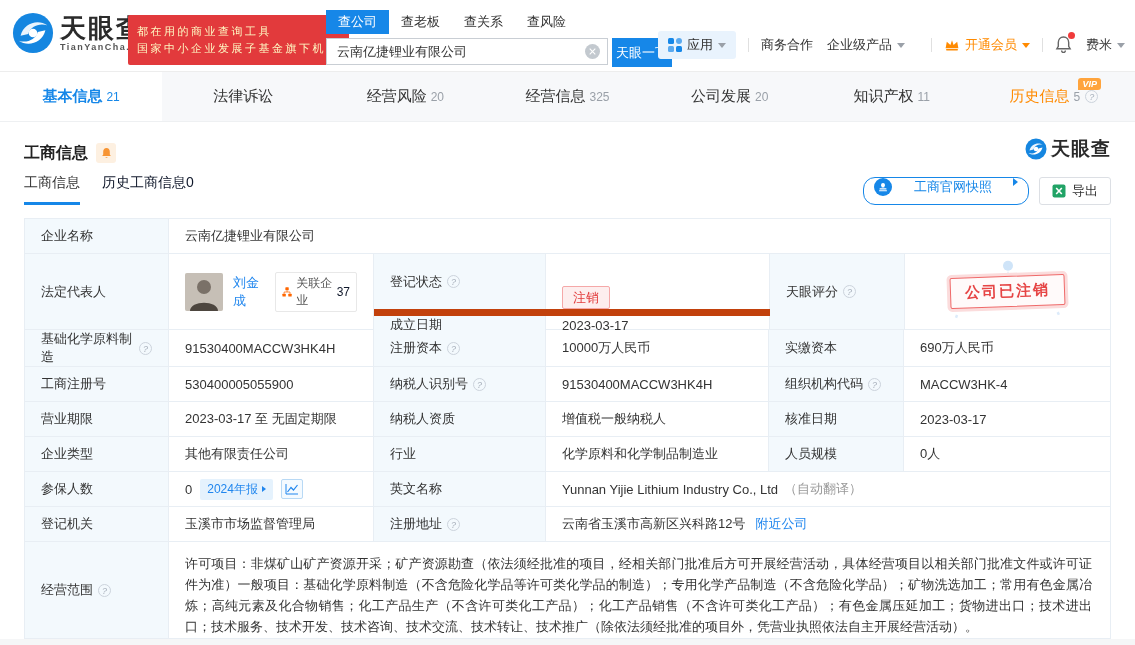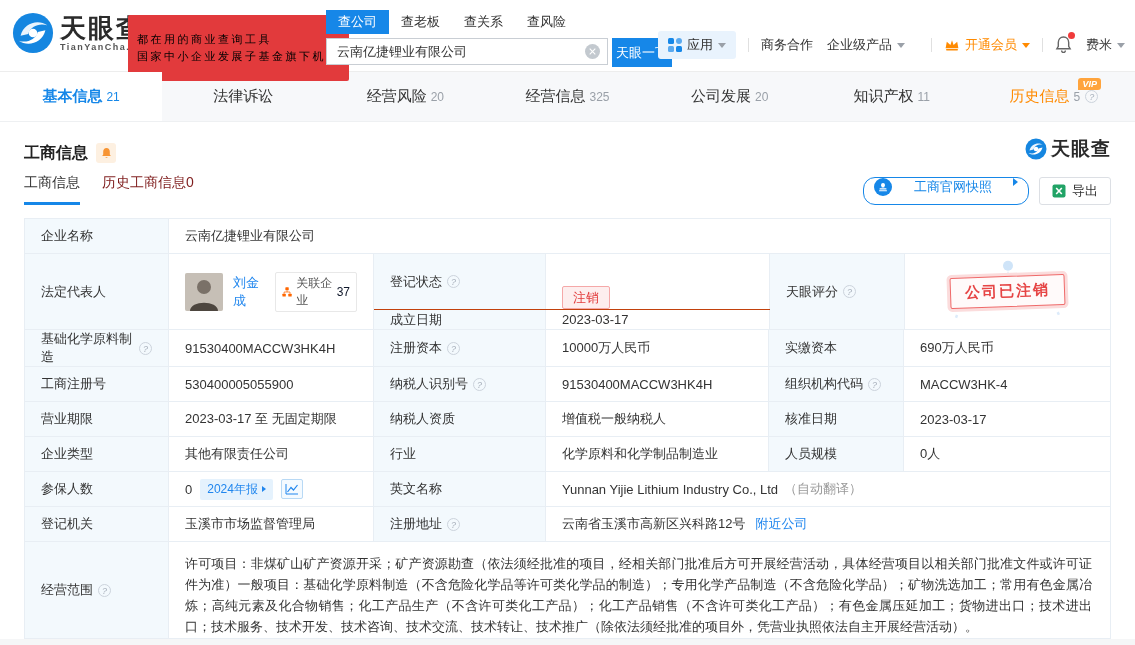--- a/index.html
+++ b/index.html
@@ -7,21 +7,21 @@
   body { font-family:"Liberation Sans","DejaVu Sans",sans-serif; background:#fff; color:#333; overflow:hidden; }
   .page { position:relative; width:1135px; height:645px; background:#fff; }
 
   
   .hdr { position:relative; height:72px; background:#fff; border-bottom:1px solid #ededed; }
   .logo { position:absolute; left:12px; top:12px; display:flex; align-items:center; cursor:pointer; }
   .logo svg { width:42px; height:42px; }
   .logo-text { margin-left:6px; }
   .logo-title { font-size:26px; font-weight:bold; color:#2b2b2b; letter-spacing:2px; line-height:28px; }
   .logo-sub { font-size:9px; color:#555; letter-spacing:1.5px; font-weight:bold; }
-  .slogan { position:absolute; left:128px; top:15px; background:#e23a3c; color:#000000; padding:16px 9px; border-radius:2px; }
+  .slogan { position:absolute; left:128px; top:15px; background:#e23a3c; color:#fef9c3; padding:8px 9px; border-radius:2px; }
   .slogan div { font-size:11px; letter-spacing:2.5px; line-height:17px; white-space:nowrap; }
 
   .search-area { position:absolute; left:326px; top:10px; }
   .search-tabs { display:flex; align-items:center; height:24px; }
   .search-tab { font-size:13px; color:#333; padding:3px 12px; cursor:pointer; }
   .search-tab.active { background:#1687e8; color:#fff; }
   .search-row { display:flex; margin-top:4px; }
   .search-input-wrap { position:relative; width:282px; }
   .search-input-wrap input { width:282px; height:27px; border:1px solid #c9ced4; font-size:13px; color:#333; padding:0 28px 0 10px; outline:none; font-family:inherit; }
   .clear-btn { position:absolute; right:8px; top:6px; width:15px; height:15px; border-radius:50%; background:#c3c9cf; display:flex; align-items:center; justify-content:center; cursor:pointer; }
@@ -56,21 +56,21 @@
   .sec-head { position:relative; padding-top:18px; height:44px; display:flex; align-items:center; }
   .sec-title { font-size:16px; font-weight:bold; color:#222; }
   .bell-badge { width:20px; height:20px; background:#fdf0e1; border-radius:3px; margin-left:8px; display:flex; align-items:center; justify-content:center; cursor:pointer; }
   .bell-badge svg { width:11px; height:12px; }
   .watermark { position:absolute; right:0; top:14px; display:flex; align-items:center; }
   .watermark svg { width:22px; height:22px; }
   .watermark span { font-size:19px; font-weight:bold; color:#2b2b2b; margin-left:4px; letter-spacing:1px; }
 
   .subtab-row { display:flex; justify-content:space-between; align-items:center; margin-top:8px; height:34px; }
   .subtabs { display:flex; align-items:flex-start; height:34px; }
-  .subtab { font-size:14px; color:#7f1d1d; margin-right:22px; cursor:pointer; padding-bottom:10px; }
+  .subtab { font-size:14px; color:#0f172a; margin-right:22px; cursor:pointer; padding-bottom:10px; }
   .subtab.active { color:#333; border-bottom:3px solid #1687e8; }
   .sec-actions { display:flex; align-items:center; }
   .btn-snap { display:flex; align-items:flex-start; height:28px; border:1px solid #1687e8; background:#fff; color:#1687e8; font-size:13px; border-radius:12px; padding:0 10px; cursor:pointer; font-family:inherit;gap:16px; }
   .btn-snap .stamp-ic { width:18px; height:18px; border-radius:50%; background:#1687e8; display:flex; align-items:center; justify-content:center; margin-right:6px; }
   .btn-snap .stamp-ic svg { width:10px; height:10px; }
   .tri-r { width:0; height:0; border-top:4px solid transparent; border-bottom:4px solid transparent; border-left:5px solid #1687e8; margin-left:5px; }
   .btn-export { display:flex; align-items:center; height:28px; border:1px solid #dcdfe4; background:#fff; color:#333; font-size:13px; border-radius:3px; padding:0 12px; margin-left:10px; cursor:pointer; font-family:inherit; }
   .btn-export svg { width:14px; height:14px; margin-right:6px; }
 
   
@@ -85,21 +85,21 @@
   .w-l2 { width:172px; flex:none; }
   .w-v2 { width:223px; flex:none; }
   .w-l3 { width:135px; flex:none; }
   .w-v3 { flex:1; border-right:none; }
   .span-rest { flex:1; border-right:none; }
   .q { display:inline-block; width:13px; height:13px; border:1px solid #ccd3dc; border-radius:50%; margin-left:5px; position:relative; flex:none; cursor:pointer; }
   .q::after { content:"?"; position:absolute; left:0; right:0; top:0; text-align:center; font-size:9px; color:#aab2bd; line-height:12px; }
 
   .row-rep { height:76px; }
   .rep-mid { width:396px; flex:none; display:flex; flex-direction:column; }
-  .rep-sub { flex:1; display:flex; border-bottom:1px solid #c2410c; }
+  .rep-sub { flex:1; display:flex; border-bottom:7px solid #c2410c; }
   .rep-sub:last-child { border-bottom:none; }
   .rep-sub .lab { width:172px; flex:none; }
   .rep-sub .val { flex:1; }
   .avatar { width:38px; height:38px; border-radius:2px; overflow:hidden; flex:none; cursor:pointer; }
   .rep-name { color:#2086ee; margin:0 8px 0 10px; cursor:pointer; }
   .rel-badge { display:flex; align-items:center; border:1px solid #e8e8e8; border-radius:2px; padding:2px 6px; font-size:12px; color:#555; cursor:pointer; background:#fff; }
   .rel-badge svg { width:12px; height:12px; margin-right:4px; }
   .rel-cnt { color:#0f172a; margin-left:0; }
   .status-badge { background:#fdeeee; border:1px solid #f5a8a8; color:#e23c3c; border-radius:2px; padding:2px 10px; font-size:13px; line-height:17px;margin-top:32px; }
 

